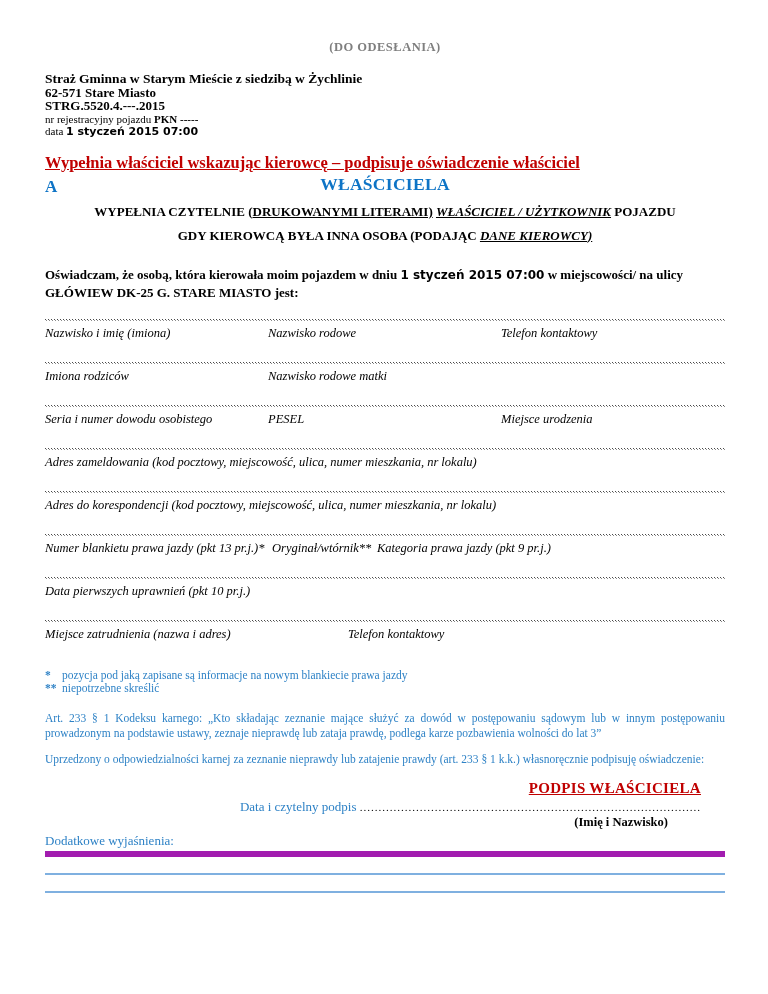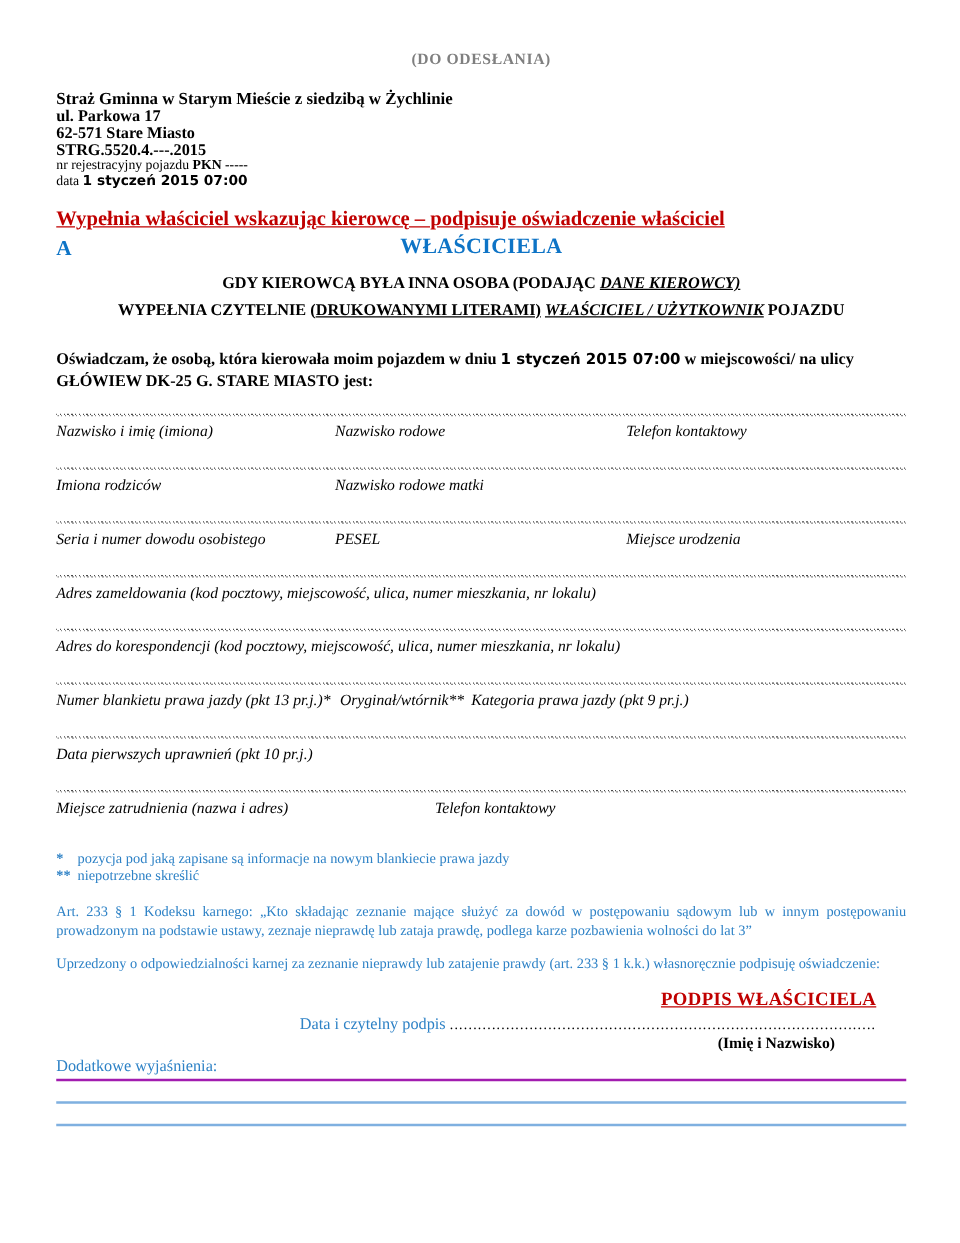--- a/index.html
+++ b/index.html
@@ -42,49 +42,48 @@
   .fn .fn-mark{width:17px;font-weight:bold;}
   .legal-article{margin-top:15px;color:#2E82C6;font-size:11.5px;line-height:15px;text-align:justify;}
   .legal-warning{margin-top:12px;color:#2E82C6;font-size:11.5px;}
 
   .sig-title{margin-top:15px;text-align:right;padding-right:24px;color:#C00000;font-weight:bold;font-size:15px;text-decoration:underline;letter-spacing:.3px;}
   .sig-date{margin-top:2px;text-align:right;padding-right:24px;font-size:13px;}
   .sig-date .lbl{color:#2E82C6;}
   .sig-date .dots{color:#000;letter-spacing:1px;font-size:11px;}
   .sig-name{text-align:right;padding-right:57px;font-weight:bold;font-size:12.5px;margin-top:0px;}
 
-  .additional{margin-top:3px;color:#2E82C6;font-size:13px;border-bottom:2px solid #a21caf;padding-bottom:2px;}
+  .additional{margin-top:3px;color:#2E82C6;font-size:13px;border-bottom:6px solid #a21caf;padding-bottom:2px;}
   .wline{border-bottom:2px solid #7FB0E0;height:16px;}
 </style>
 </head>
 <body>
 
 <div class="page">
 
   <div class="return-note">(DO ODESŁANIA)</div>
 
   <div class="sender">
     <div class="bold name">Straż Gminna w Starym Mieście z siedzibą w Żychlinie</div>
-    <div class="bold">ul. Parkowa 17</div>
     <div class="bold">62-571 Stare Miasto</div>
     <div class="bold">STRG.5520.4.---.2015</div>
     <div class="small"><span>nr rejestracyjny pojazdu</span> <b>PKN -----</b></div>
     <div class="small"><span>data</span> <span class="sans-date">1 styczeń 2015 07:00</span></div>
   </div>
 
   <div class="red-title">Wypełnia właściciel wskazując kierowcę – podpisuje oświadczenie właściciel</div>
 
   <div class="main-title-row">
     <span class="section-letter">A</span>
     <div class="main-title">WŁAŚCICIELA</div>
   </div>
 
+  <div class="subtitle"><span>WYPEŁNIA CZYTELNIE (</span><span class="u">DRUKOWANYMI LITERAMI)</span><span> </span><span class="iu">WŁAŚCICIEL / UŻYTKOWNIK</span><span> POJAZDU</span></div>
+
   <div class="subtitle subtitle2"><span>GDY KIEROWCĄ BYŁA INNA OSOBA (PODAJĄC </span><span class="iu">DANE KIEROWCY)</span></div>
-
-  <div class="subtitle"><span>WYPEŁNIA CZYTELNIE (</span><span class="u">DRUKOWANYMI LITERAMI)</span><span> </span><span class="iu">WŁAŚCICIEL / UŻYTKOWNIK</span><span> POJAZDU</span></div>
 
   <div class="declaration"><span>Oświadczam, że osobą, która kierowała moim pojazdem w dniu </span><span class="sans-date">1 styczeń 2015 07:00</span><span> w miejscowości/ na ulicy GŁÓWIEW DK-25 G. STARE MIASTO jest:</span></div>
 
   <div class="form-rows">
     <div class="form-row r1">
       <div class="dotline"></div>
       <span class="fl l1">Nazwisko i imię (imiona)</span>
       <span class="fl l2">Nazwisko rodowe</span>
       <span class="fl l3">Telefon kontaktowy</span>
     </div>

